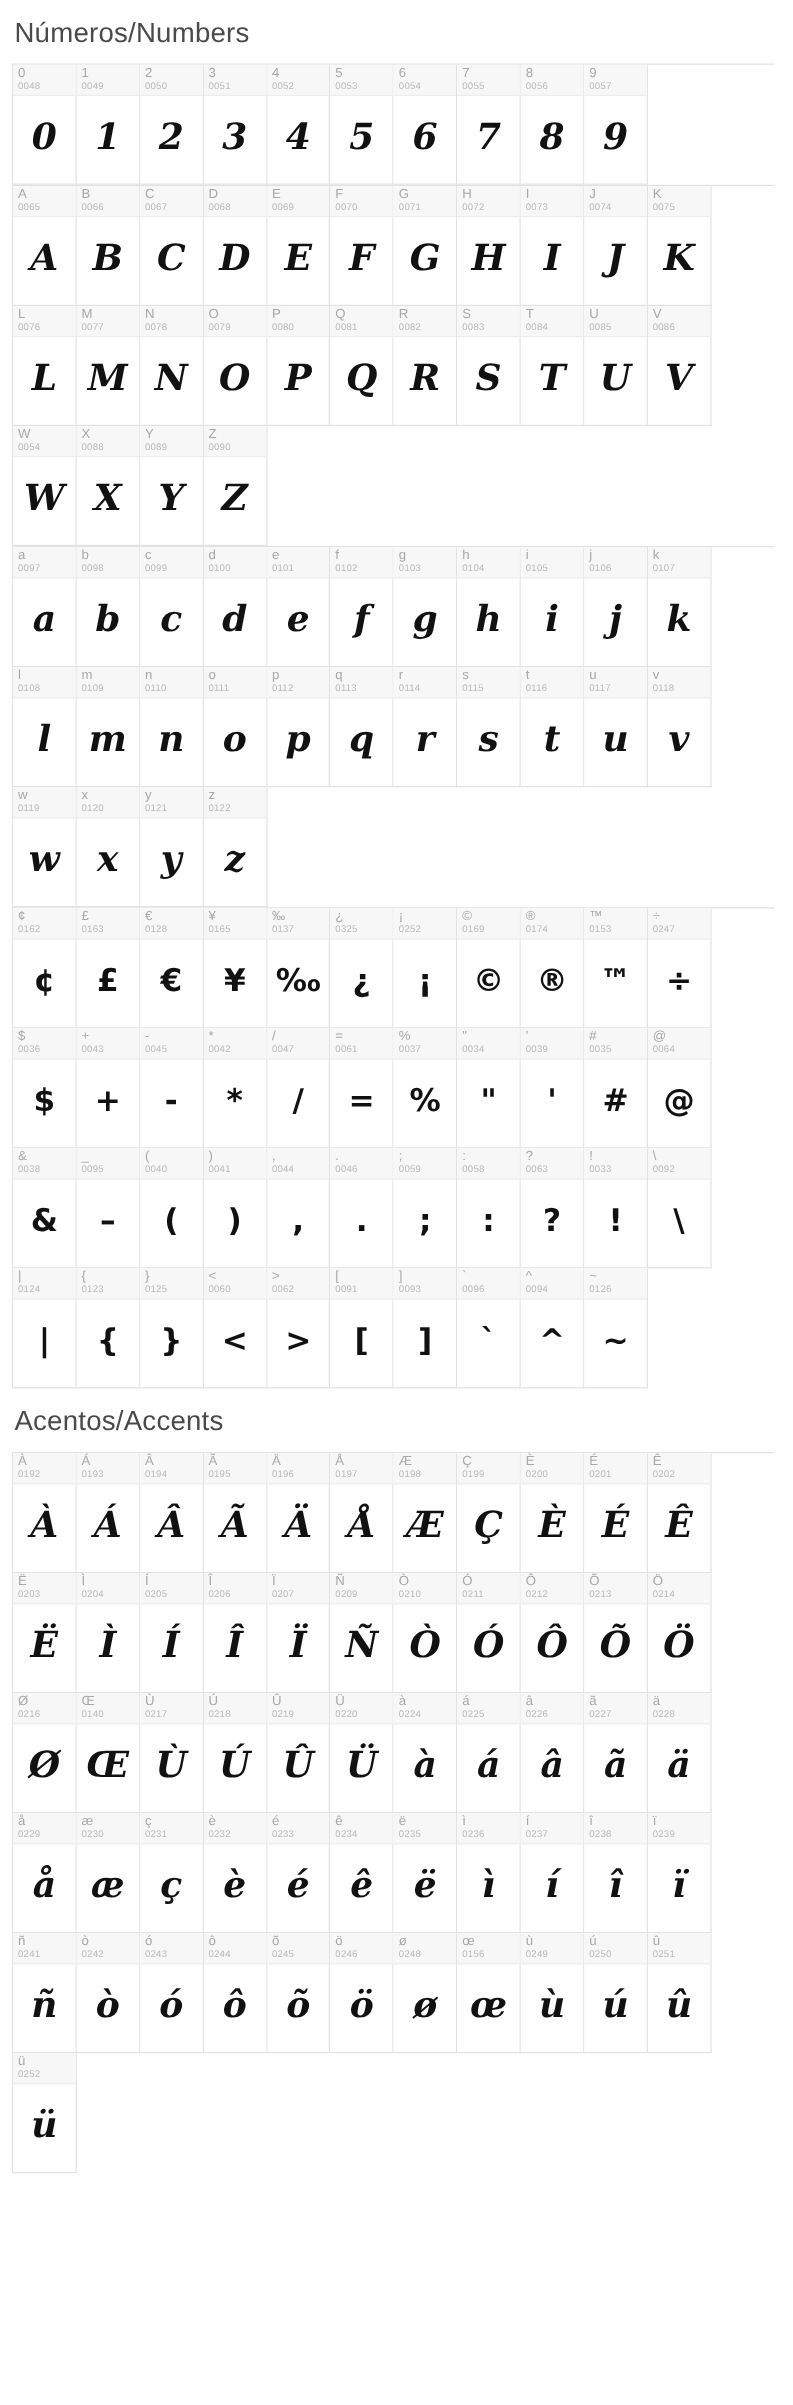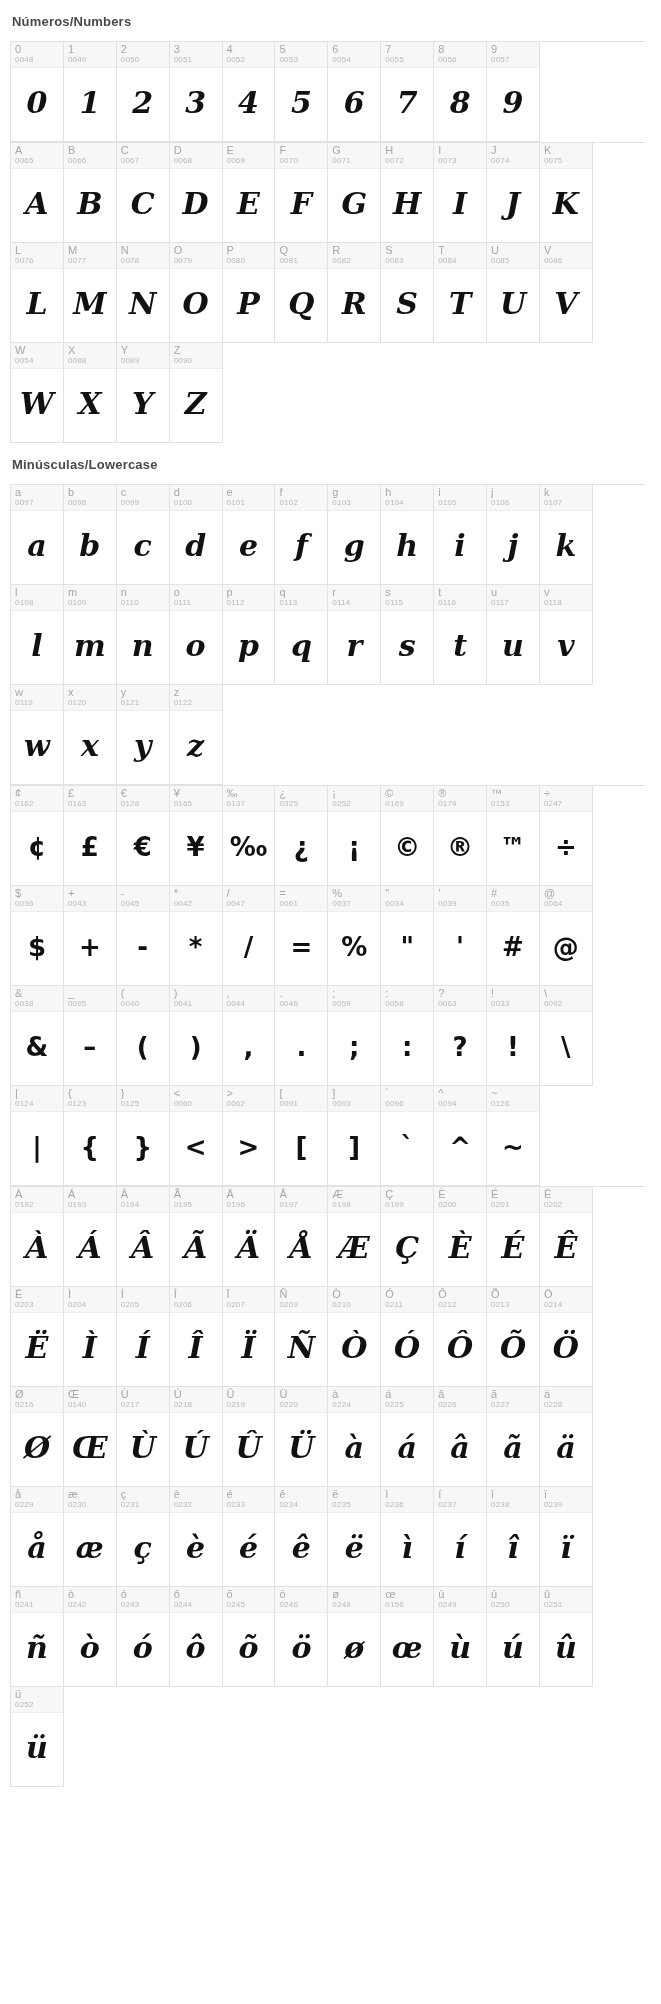--- a/index.html
+++ b/index.html
@@ -14,23 +14,23 @@
   }
   .page {
     width: 661px;
     box-sizing: border-box;
     padding: 0 0 24px 0;
   }
   .section {
     margin: 0 0 0 0;
   }
   .section-title {
-    font-size: 13px;
+    font-size: 23px;
     color: #4a4a4a;
-    font-weight: 700;
+    font-weight: 400;
     padding: 14px 0 12px 12px;
     letter-spacing: 0.2px;
   }
   .grid {
     display: flex;
     flex-wrap: wrap;
     border-left: 1px solid #e2e2e2;
     border-top: 1px solid #e2e2e2;
     margin-left: 10px;
     width: 635px;
@@ -349,21 +349,20 @@
         <div class="glyph-cell">
           <div class="glyph-meta">
             <span class="glyph-char">Z</span>
             <span class="glyph-code">0090</span>
           </div>
           <div class="glyph-big">Z</div>
         </div>
       </div>
     </div>
     <div class="section">
-      <div class="section-title">Minúsculas/Lowercase</div>
       <div class="grid">
         <div class="glyph-cell">
           <div class="glyph-meta">
             <span class="glyph-char">a</span>
             <span class="glyph-code">0097</span>
           </div>
           <div class="glyph-big">a</div>
         </div>
         <div class="glyph-cell">
           <div class="glyph-meta">
@@ -841,20 +840,21 @@
         <div class="glyph-cell">
           <div class="glyph-meta">
             <span class="glyph-char">~</span>
             <span class="glyph-code">0126</span>
           </div>
           <div class="glyph-big sym">~</div>
         </div>
       </div>
     </div>
     <div class="section">
+      <div class="section-title">Acentos/Accents</div>
       <div class="grid">
         <div class="glyph-cell">
           <div class="glyph-meta">
             <span class="glyph-char">À</span>
             <span class="glyph-code">0192</span>
           </div>
           <div class="glyph-big">À</div>
         </div>
         <div class="glyph-cell">
           <div class="glyph-meta">

